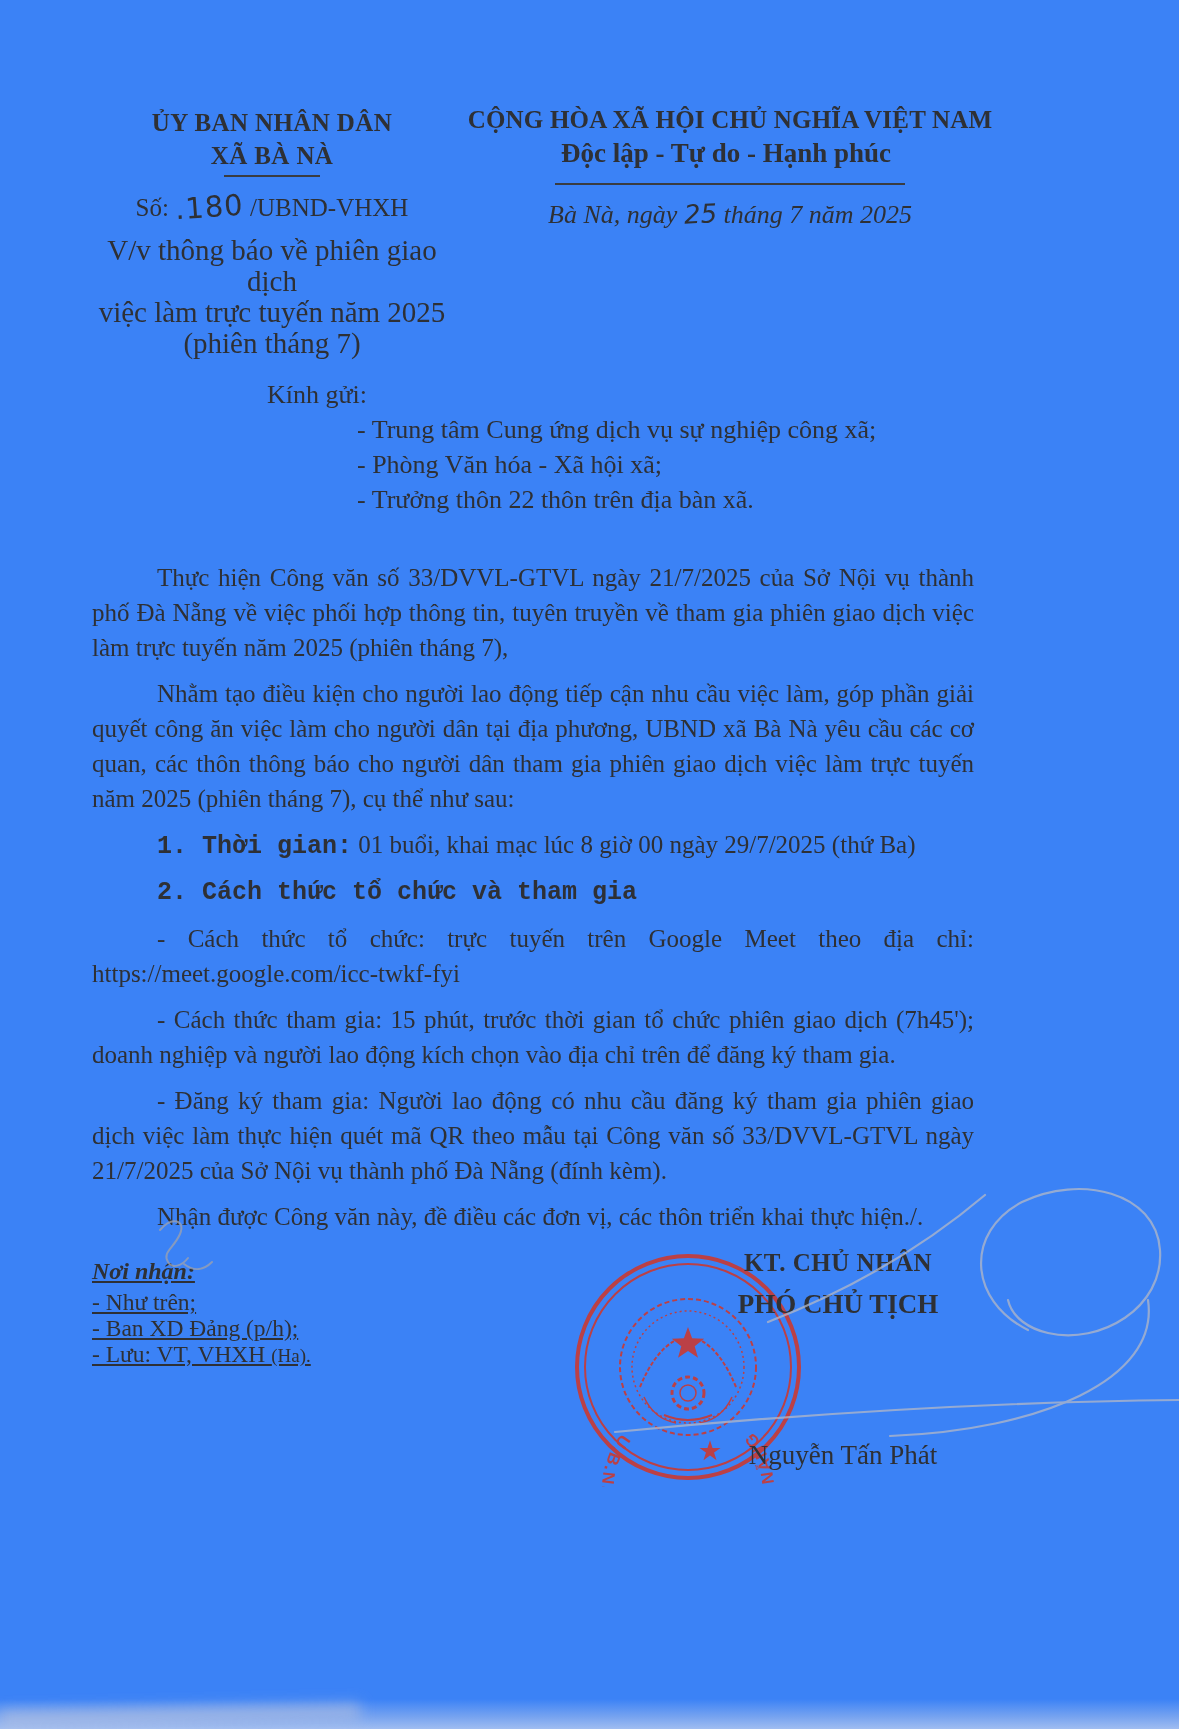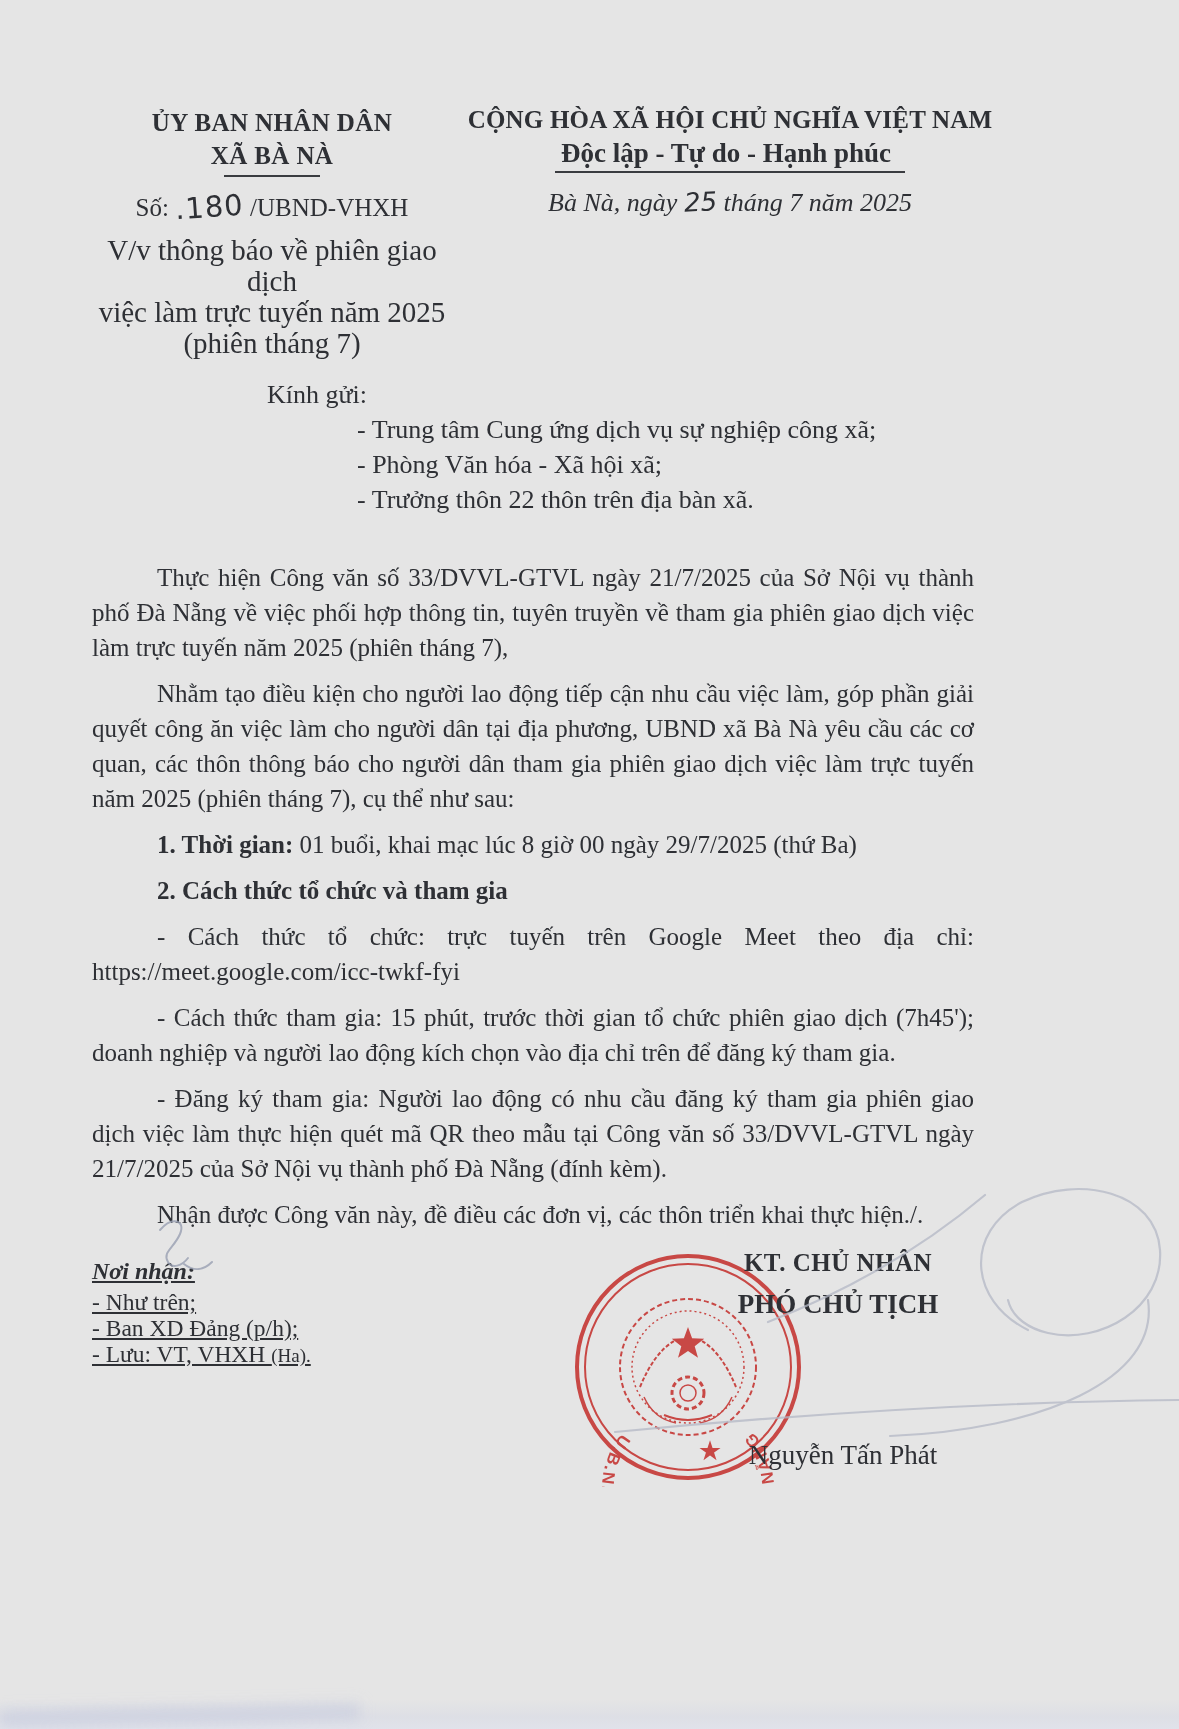--- a/index.html
+++ b/index.html
@@ -1,40 +1,40 @@
 <!DOCTYPE html>
 <html><head>
 <meta charset="utf-8">
 <style>
   html,body{margin:0;padding:0;background:#ffffff;}
-  .page{position:relative;width:1179px;height:1729px;background:#e5e5e5;overflow:hidden;
+  .page{position:relative;width:1179px;height:1729px;background:#3b82f6;overflow:hidden;
         font-family:"Liberation Serif",serif;color:#2e3035;}
   
   .hdr-left{position:absolute;left:98px;top:106px;width:348px;text-align:center;}
   .org{font-weight:bold;font-size:25px;line-height:33px;letter-spacing:.4px;}
   .rule{width:96px;height:2px;background:#3a3c40;margin:3px auto 0;}
   .doc-no{margin-top:12px;font-size:25px;}
   .hand{display:inline-block;font-family:"DejaVu Sans",sans-serif;font-size:29px;
         transform:rotate(-4deg) translateY(1px);letter-spacing:1px;}
   .subject{margin-top:12px;font-size:29px;line-height:31px;}
   .hdr-right{position:absolute;left:448px;top:106px;width:564px;text-align:center;}
   .nat{font-weight:bold;font-size:25px;letter-spacing:.2px;}
   .motto{display:inline-block;font-weight:bold;font-size:27px;margin-top:4px;
-         padding:0 14px 2px 6px;border-bottom:2px solid #3a3c40;}
+         padding:0 14px 14px 6px;border-bottom:2px solid #3a3c40;}
   .pdate{margin-top:14px;font-style:italic;font-size:26px;}
   .hand-day{display:inline-block;font-family:"DejaVu Sans",sans-serif;font-size:26px;
             transform:rotate(-3deg);}
   
   .kinh{position:absolute;left:267px;top:377px;font-size:26px;line-height:35px;}
   .kinh-items{margin-left:90px;}
   
   .doc-body{position:absolute;left:92px;top:560px;width:882px;font-size:25px;
             line-height:35px;text-align:justify;}
   .para{text-indent:65px;margin:0 0 11px 0;}
-  .b{font-weight:bold;}
+  .b{font-weight:bold;font-family:Liberation Mono, monospace;}
   .nw{white-space:nowrap;}
   
   .noinhan{position:absolute;left:92px;top:1258px;font-size:23.5px;line-height:26px;text-decoration:underline;}
   .noinhan .lbl{font-weight:bold;font-style:italic;font-size:24px;margin-bottom:5px;}
   .noinhan .sm{font-size:19px;text-align:right;}
   .sig{position:absolute;left:688px;top:1249px;width:300px;text-align:center;z-index:3;}
   .sig-kt{font-weight:bold;font-size:25px;letter-spacing:.5px;}
   .sig-pho{font-weight:bold;font-size:27px;margin-top:12px;}
   .sig-name{position:absolute;left:698px;top:1440px;width:290px;text-align:center;
             font-weight:normal;font-size:27px;z-index:3;}

